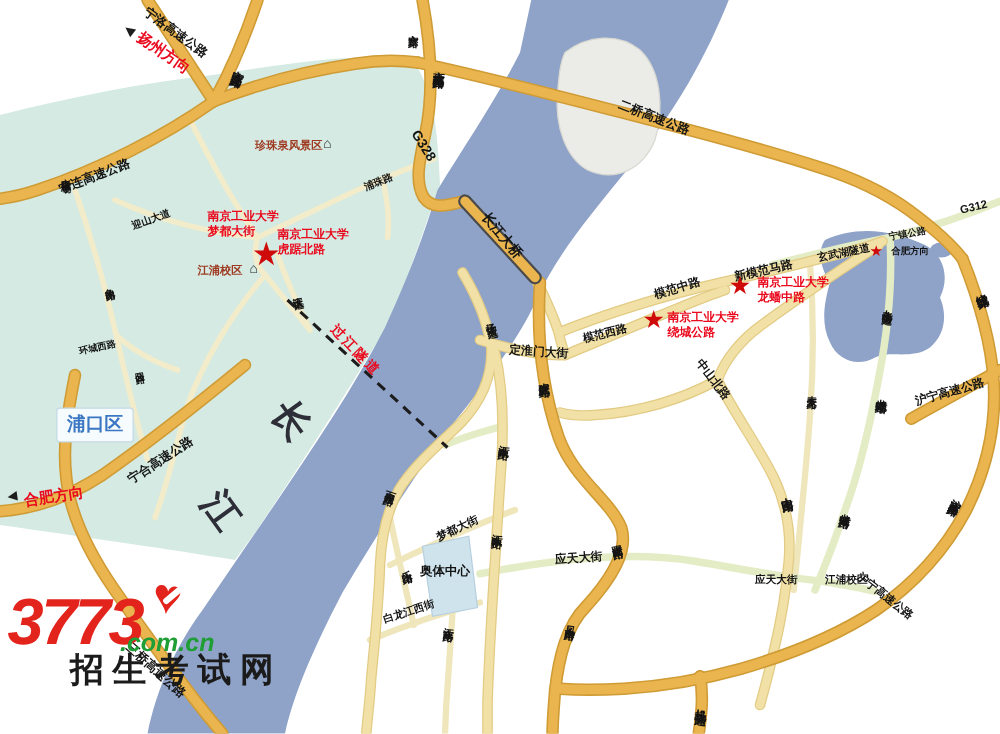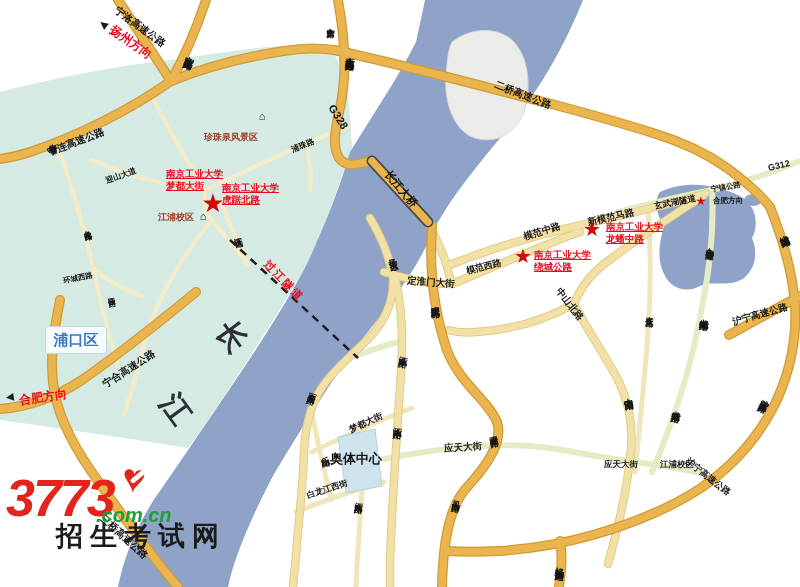--- a/index.html
+++ b/index.html
@@ -15,21 +15,21 @@
   .ocase{stroke:#cf9b35;stroke-width:10}
   .ofill{stroke:#eab54e;stroke-width:7.5}
   .bcase{stroke:#4a4a4a;stroke-width:11}
   .tunnel{stroke:#1c1c1c;stroke-width:2.5;stroke-dasharray:8 6}
   #labels{position:absolute;left:0;top:0;width:100%;height:100%;z-index:2;}
   .lbl{position:absolute;white-space:nowrap;font-weight:bold;color:#141414;line-height:1;}
   .vert{writing-mode:vertical-rl;text-orientation:upright;letter-spacing:1px;}
   .red{color:#ea0a1e;}
   .poi{color:#9e3a22;}
   .river-char{font-family:"Liberation Serif","DejaVu Serif",serif;color:#2e2e38;}
-  .ml{position:absolute;font-weight:bold;line-height:1.3;white-space:nowrap;z-index:2;text-decoration:underline;}
+  .ml{position:absolute;font-weight:bold;line-height:1.3;white-space:nowrap;z-index:2;}
   .star{position:absolute;color:#cf0a0a;line-height:1;z-index:2;}
   .icon{position:absolute;color:#1d1d1d;line-height:1;z-index:2;}
   .district-box{position:absolute;left:45px;top:326px;width:60px;height:26px;z-index:2;
       background:#f6fbfd;border:1px solid #c3d9e6;border-radius:3px;
       color:#3b77c2;font-weight:bold;font-size:15px;text-align:center;line-height:25px;}
   .watermark{position:absolute;left:0;top:458px;width:270px;height:129px;z-index:3;}
   .wm-brand{position:absolute;left:6px;top:10px;font-size:52px;font-weight:bold;font-style:italic;
       color:#e3241c;letter-spacing:-2px;}
   .wm-domain{position:absolute;left:96px;top:46px;font-size:20px;font-weight:bold;font-style:italic;
       color:#1f9e35;}
@@ -208,30 +208,30 @@
       <span class="lbl  vert" style="font-size: 8.5px; transform: translate(-50%, -50%) rotate(10deg); left: 458px; top: 496px;">凤台南路</span>
       <span class="lbl  vert" style="font-size: 8.5px; transform: translate(-50%, -50%) rotate(-12deg); left: 492px; top: 431px;">虎踞南路</span>
       <span class="lbl  vert" style="font-size: 9px; transform: translate(-50%, -50%) rotate(8deg); left: 404px; top: 351px;">江东中路</span>
       <span class="lbl  vert" style="font-size: 9px; transform: translate(-50%, -50%) rotate(5deg); left: 398px; top: 422px;">江东中路</span>
       <span class="lbl  vert" style="font-size: 8.5px; transform: translate(-50%, -50%) rotate(-14deg); left: 391px; top: 254px;">扬子江大道</span>
       <span class="lbl  vert" style="font-size: 8.5px; transform: translate(-50%, -50%) rotate(18deg); left: 315px; top: 389px;">万景园路</span>
       <span class="lbl  vert" style="font-size: 8.5px; transform: translate(-50%, -50%) rotate(-14deg); left: 323px; top: 451px;">乐山路</span>
       <span class="lbl " style="font-size: 9px; transform: translate(-50%, -50%) rotate(-25deg); left: 366px; top: 423px;">梦都大街</span>
       <span class="lbl " style="font-size: 8.5px; transform: translate(-50%, -50%) rotate(-18deg); left: 327px; top: 489px;">白龙江西街</span>
       <span class="lbl  vert" style="font-size: 8.5px; transform: translate(-50%, -50%) rotate(6deg); left: 360px; top: 497px;">江东南路</span>
-      <span class="lbl " style="font-size: 13px; transform: translate(-50%, -50%) rotate(0deg); left: 356px; top: 458px;">奥体中心</span>
+      <span class="lbl " style="font-size: 10px; transform: translate(-50%, -50%) rotate(0deg); left: 356px; top: 458px;">奥体中心</span>
       <span class="lbl red" style="font-size: 11px; transform: translate(-50%, -50%) rotate(46deg); letter-spacing: 2px; left: 284px; top: 281px;">过江隧道</span>
       <span class="lbl " style="font-size: 10px; transform: translate(-50%, -50%) rotate(-33deg); left: 129px; top: 369px;">宁合高速公路</span>
       <span class="lbl red" style="font-size: 12px; transform: translate(-50%, -50%) rotate(-8deg); left: 43px; top: 397px;">合肥方向</span>
       <span class="lbl " style="font-size: 10px; transform: translate(-50%, -50%) rotate(42deg); left: 124px; top: 537px;">三桥高速公路</span>
       <span class="lbl  vert" style="font-size: 8px; transform: translate(-50%, -50%) rotate(-15deg); left: 235px; top: 233px;">滨江大道</span>
       <span class="lbl  vert" style="font-size: 8px; transform: translate(-50%, -50%) rotate(-12deg); left: 85px; top: 226px;">象山路</span>
       <span class="lbl  vert" style="font-size: 7.5px; transform: translate(-50%, -50%) rotate(-10deg); left: 110px; top: 293px;">公园路</span>
       <span class="lbl " style="font-size: 7.5px; transform: translate(-50%, -50%) rotate(-12deg); left: 78px; top: 278px;">环城西路</span>
-      <span class="lbl poi" style="font-size: 9px; transform: translate(-50%, -50%) rotate(0deg); left: 231px; top: 117px; margin-top: 20px;">珍珠泉风景区</span>
+      <span class="lbl poi" style="font-size: 9px; transform: translate(-50%, -50%) rotate(0deg); left: 231px; top: 117px;">珍珠泉风景区</span>
       <span class="lbl poi" style="font-size: 9px; transform: translate(-50%, -50%) rotate(0deg); left: 176px; top: 217px;">江浦校区</span>
       <span class="lbl river-char" style="font-size: 30px; transform: translate(-50%, -50%) rotate(54deg); left: 232px; top: 337px;">长</span>
       <span class="lbl river-char" style="font-size: 30px; transform: translate(-50%, -50%) rotate(54deg); left: 176px; top: 409px;">江</span>
       <div class="ml red" style="font-size: 9.5px; left: 166px; top: 168px;">
         <div>南京工业大学</div>
         <div>梦都大街</div>
       </div>
       <div class="ml red" style="font-size: 9.5px; left: 222px; top: 182px;">
         <div>南京工业大学</div>
         <div>虎踞北路</div>

